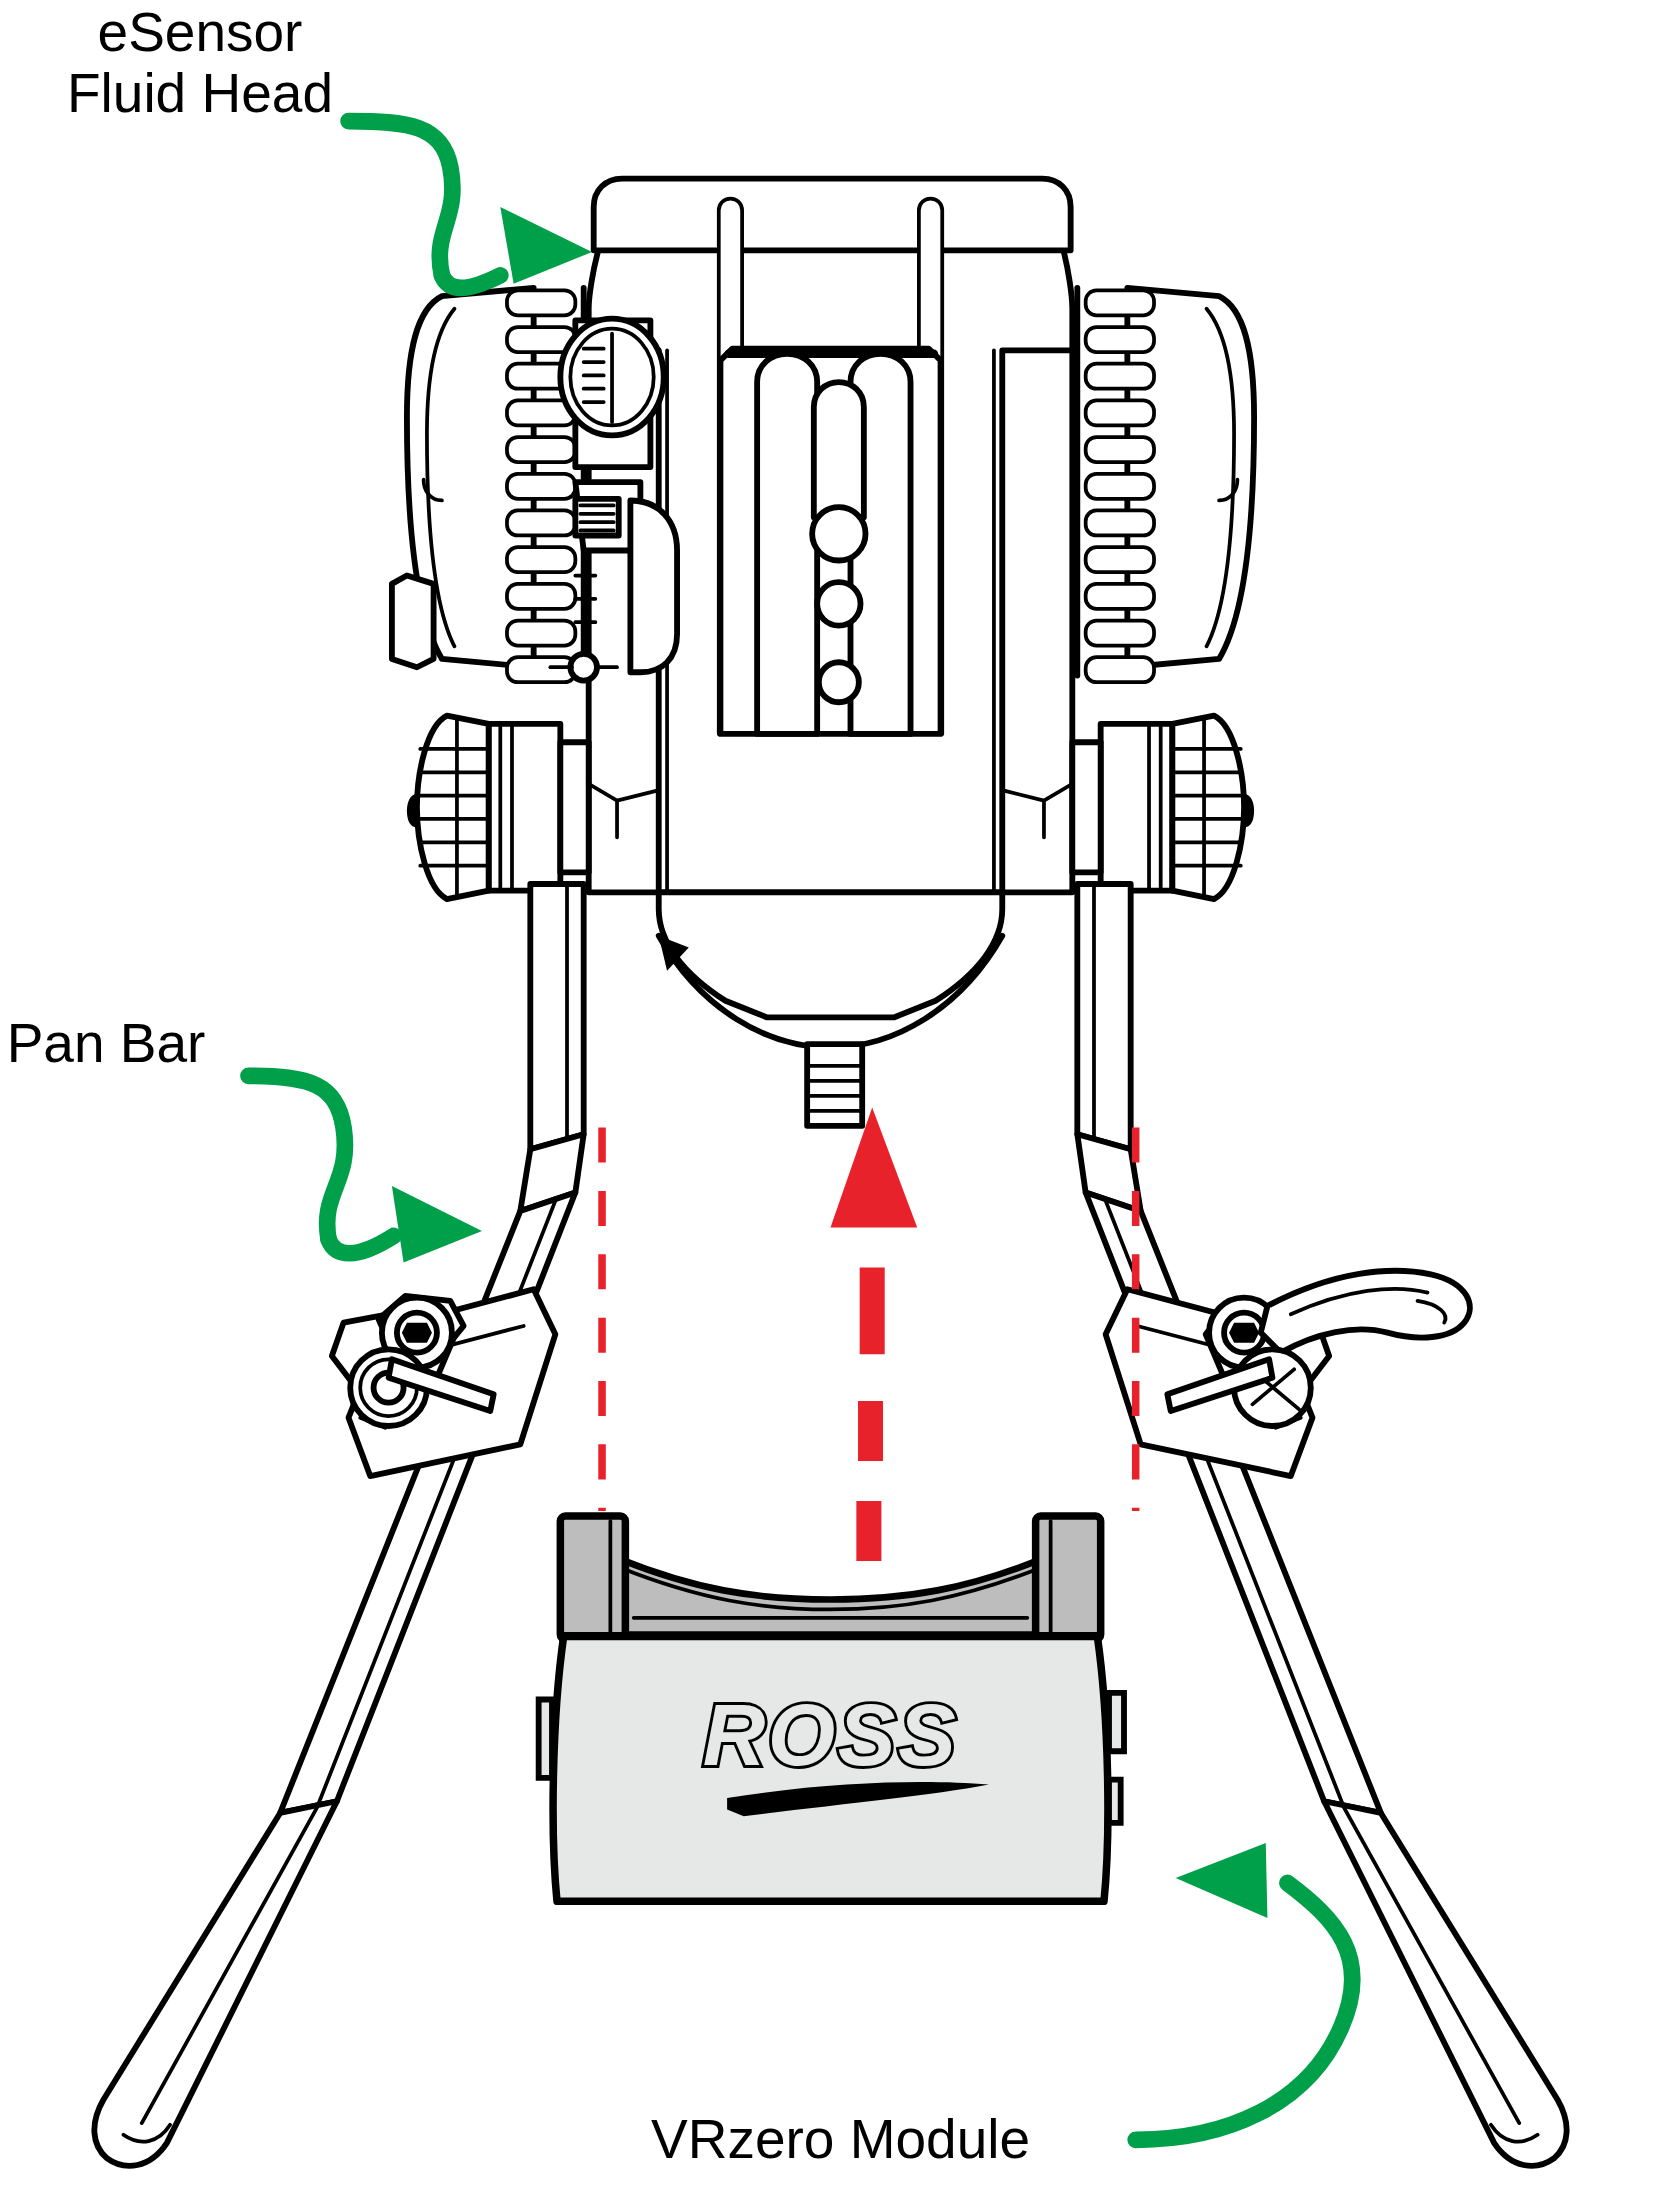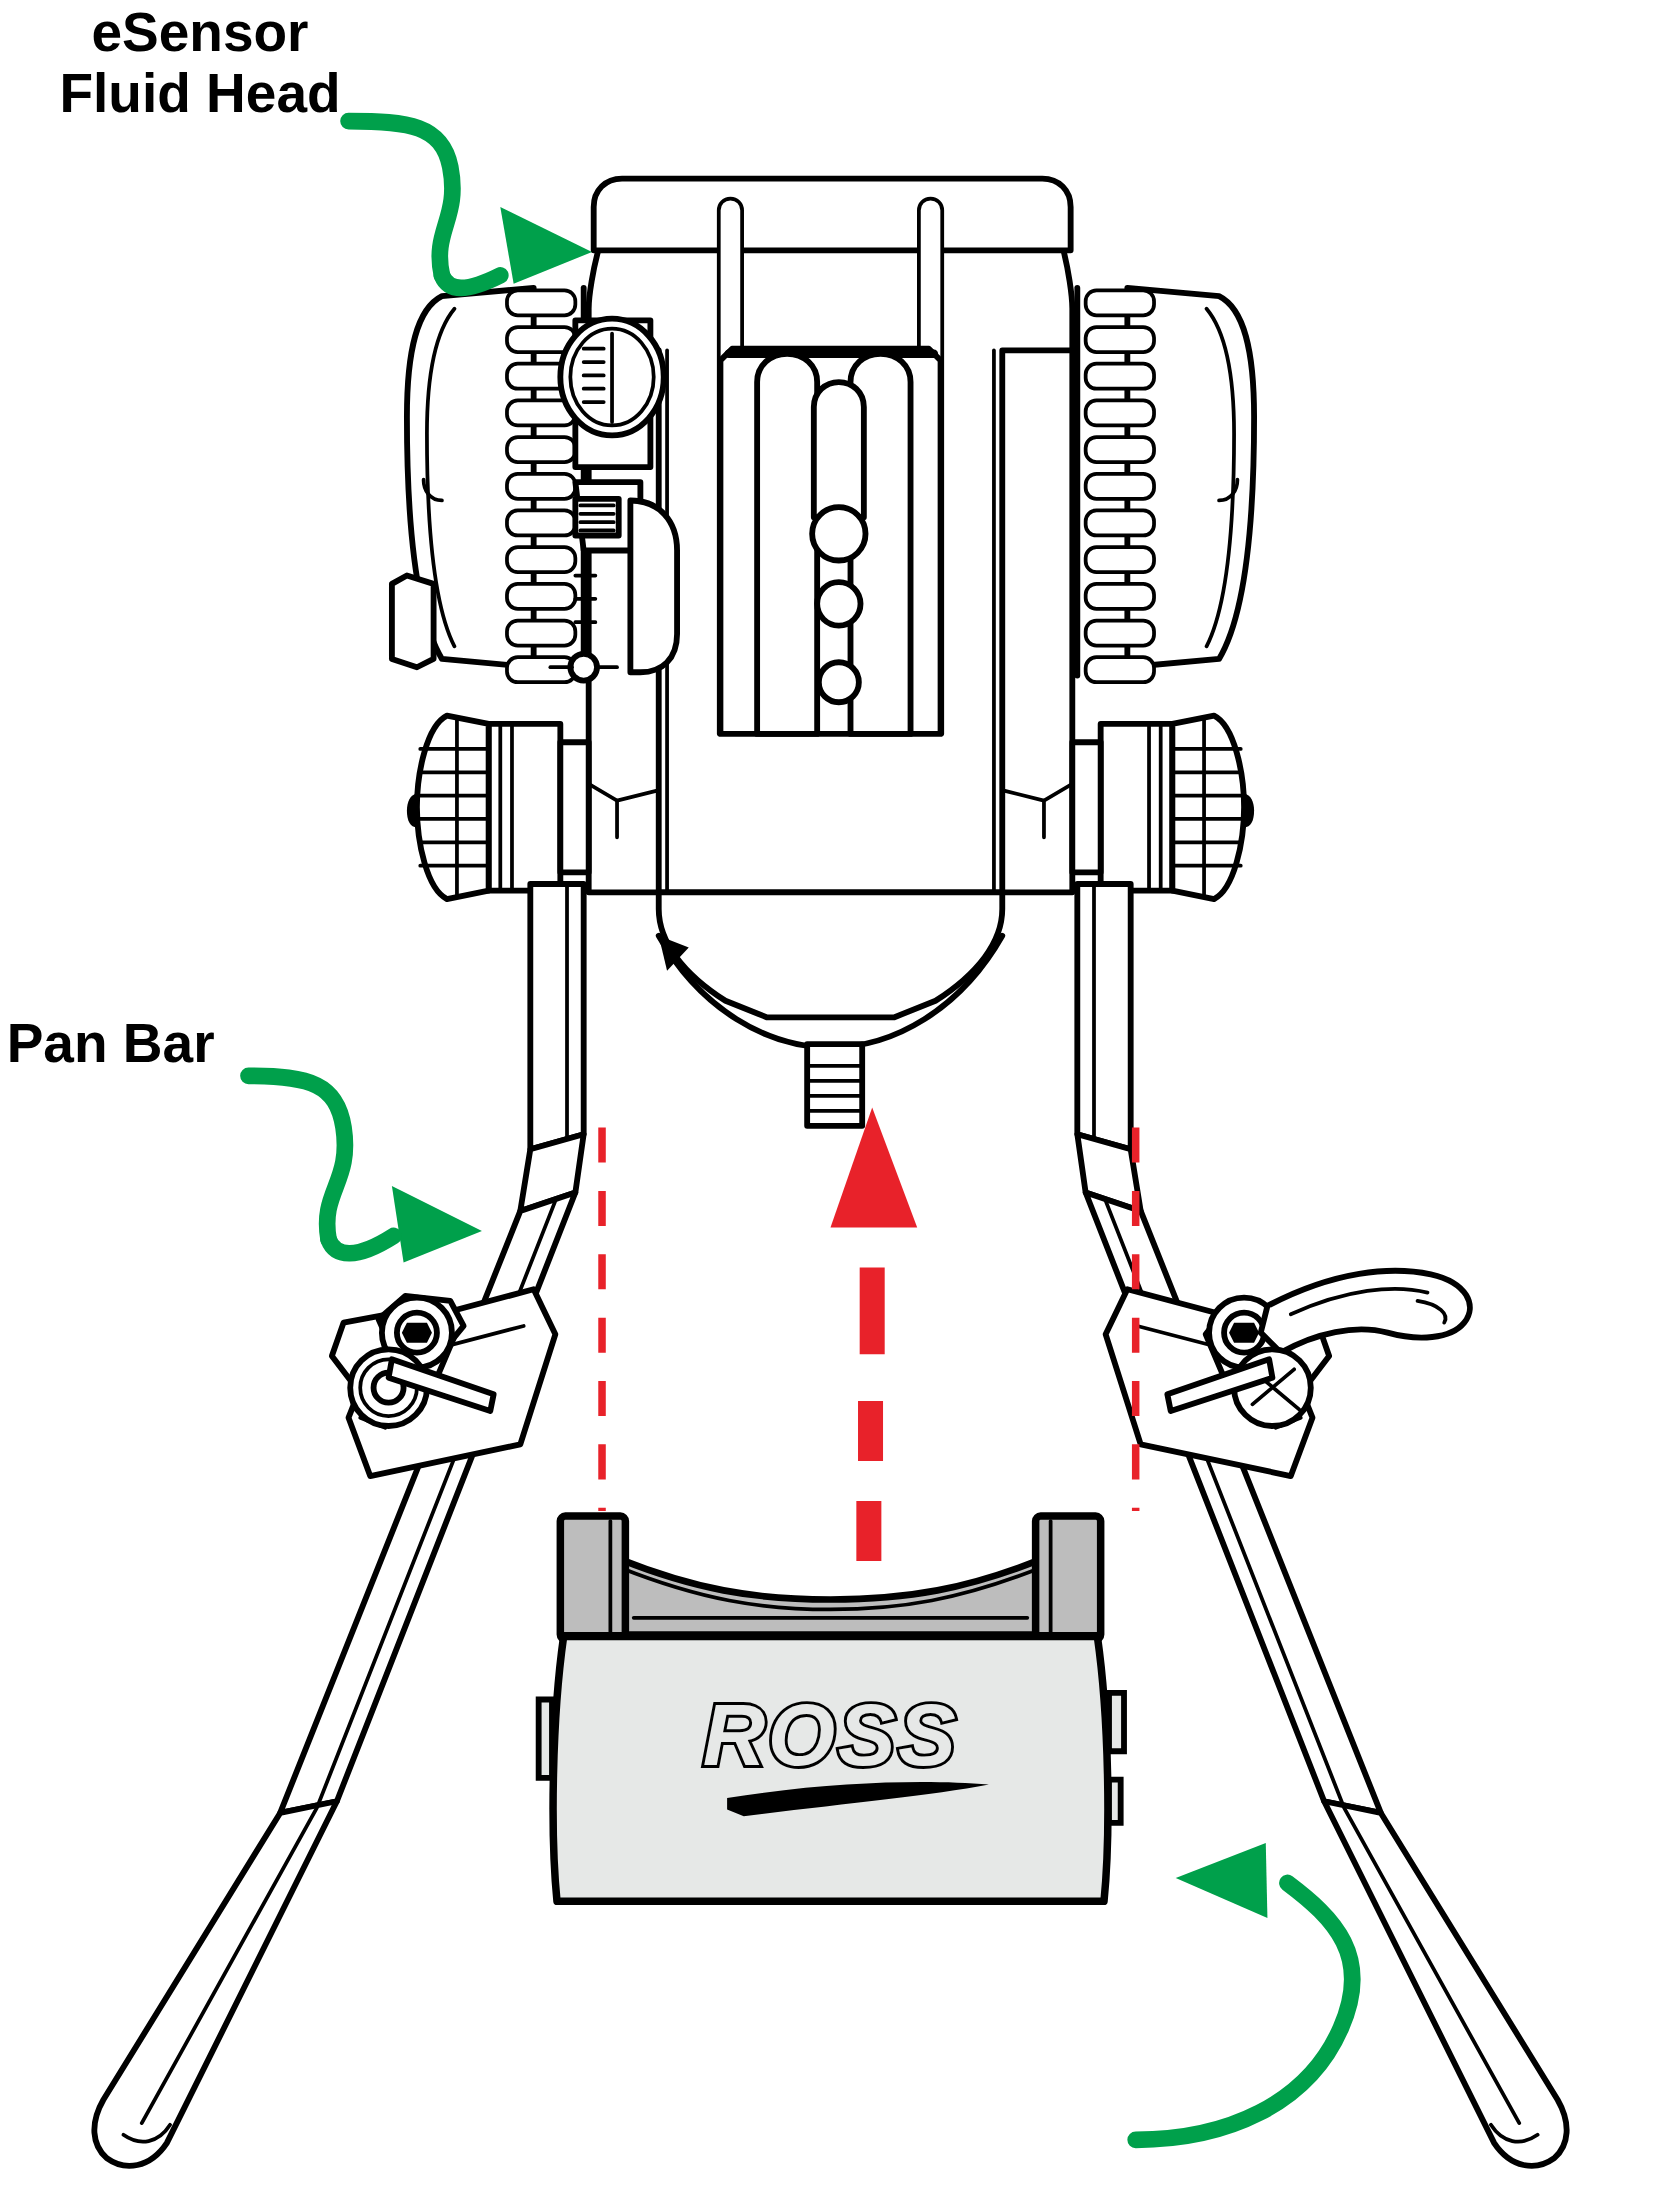--- a/index.html
+++ b/index.html
@@ -1,20 +1,20 @@
 <!DOCTYPE html>
 <html style="font-size:13.3px"><head>
 <meta charset="utf-8">
 <style>
   html,body{margin:0;padding:0;background:#ffffff;}
   body{width:1661px;height:2205px;position:relative;overflow:hidden;
        font-family:"Liberation Sans","DejaVu Sans",sans-serif;}
   #stage{position:absolute;inset:0;width:1661px;height:2205px;}
   svg.layer{position:absolute;top:0;left:0;width:1661px;height:2205px;}
-  .callout-label{position:absolute;color:#000;font-weight:700;white-space:pre;line-height:1.12;}
+  .callout-label{position:absolute;color:#000;font-weight:400;white-space:pre;line-height:1.12;}
   .cl-esensor{left:50px;top:1.7px;font-size:55px;text-align:center;width:300px;}
   .cl-panbar{left:6.7px;top:1013px;font-size:55px;text-align:right;}
   .cl-vrzero{left:651px;top:2109px;font-size:55px;}
 </style>
 </head>
 <body>
 
 <div id="stage">
 
   <svg class="layer" viewBox="0 0 1992 2644">
@@ -271,15 +271,16 @@
       <path d="M1362 2566 C1470 2566 1568 2524 1608 2432 C1646 2346 1600 2300 1544 2258" fill="none" stroke="#00A04B" stroke-width="20" stroke-linecap="round"></path>
       <polygon points="1410,2252 1520,2300 1518,2210" fill="#00A04B"></polygon>
     </g>
   </svg>
 
   <div class="callout-label cl-esensor">eSensor
 Fluid Head</div>
 
   <div class="callout-label cl-panbar">Pan Bar</div>
 
+  <div class="callout-label cl-vrzero">VRzero Module</div>
 
 </div>
 
 
 </body></html>

